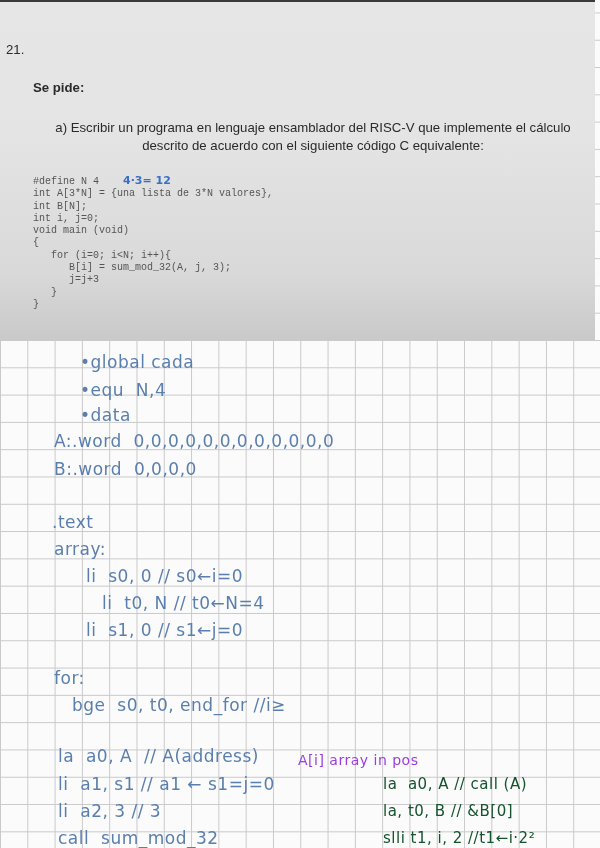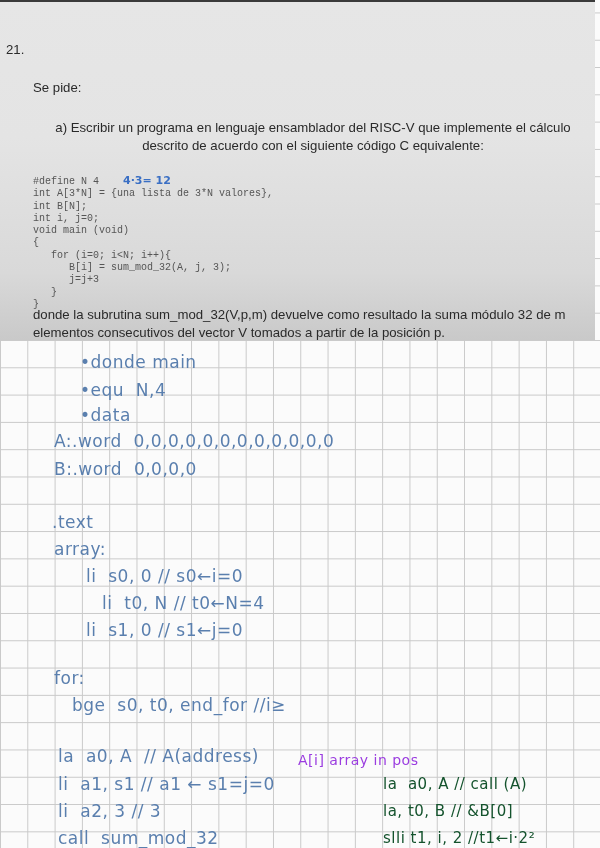--- a/index.html
+++ b/index.html
@@ -17,21 +17,21 @@
     position:absolute; left:0; top:0; width:595px; height:340px;
     background:linear-gradient(to bottom, #e6e6e6 0%, #e4e4e4 40%, #d9d9d9 80%, #c9c9c9 100%);
     color:#2a2a2a;
     border-top:2px solid #3a3a3a;
     box-sizing:border-box;
   }
   .photo .p { position:absolute; font-family:"Liberation Sans", sans-serif; font-size:13.2px; line-height:18px; }
   .qnum { left:6px; top:6px;margin-top:33px; }
   .q1 { left:33px; top:6px; width:560px; }
   .formula { left:56px; top:60px; }
-  .sepide { left:33px; top:77px; }
+  .sepide { left:33px; top:77px;font-weight:bold; }
   .parta { left:33px; top:117px; width:560px;text-align:center; }
   .code {
     position:absolute; left:33px; top:145px;
     font-family:"Liberation Mono", monospace; font-size:10px; line-height:12.3px;
     color:#555; white-space:pre;margin-top:28px;
   }
   .note-blue { color:#3a6fc4; font-family:"DejaVu Sans", sans-serif; font-size:11px; font-weight:bold; }
   .footer1 { left:33px; top:304px; width:560px; }
   .hand {
     position:absolute; font-family:"DejaVu Sans", sans-serif; white-space:pre;
@@ -51,25 +51,24 @@
 <span>int A[3*N] = {una lista de 3*N valores},</span>
 <span>int B[N];</span>
 <span>int i, j=0;</span>
 <span>void main (void)</span>
 <span>{</span>
 <span>   for (i=0; i&lt;N; i++){</span>
 <span>      B[i] = sum_mod_32(A, j, 3);</span>
 <span>      j=j+3</span>
 <span>   }</span>
 <span>}</span></div>
-  <span class="p footer1">donde la subrutina sum_mod_32(V,p,m) devuelve como resultado la suma módulo 32 de m elementos consecutivos del vector V tomados a partir de la posición p.</span>
 </div>
 
 <div>
-  <span class="hand" style="left:80px;top:352px">•donde main</span>
+  <span class="hand" style="left:80px;top:352px">•global cada</span>
   <span class="hand" style="left:80px;top:380px">•equ  N,4</span>
   <span class="hand" style="left:80px;top:405px">•data</span>
   <span class="hand" style="left:54px;top:431px">A:.word  0,0,0,0,0,0,0,0,0,0,0,0</span>
   <span class="hand" style="left:54px;top:459px">B:.word  0,0,0,0</span>
   <span class="hand" style="left:52px;top:512px">.text</span>
   <span class="hand" style="left:54px;top:539px">array:</span>
   <span class="hand" style="left:86px;top:566px">li  s0, 0 // s0←i=0</span>
   <span class="hand" style="left:102px;top:593px">li  t0, N // t0←N=4</span>
   <span class="hand" style="left:86px;top:620px">li  s1, 0 // s1←j=0</span>
   <span class="hand" style="left:54px;top:668px">for:</span>

